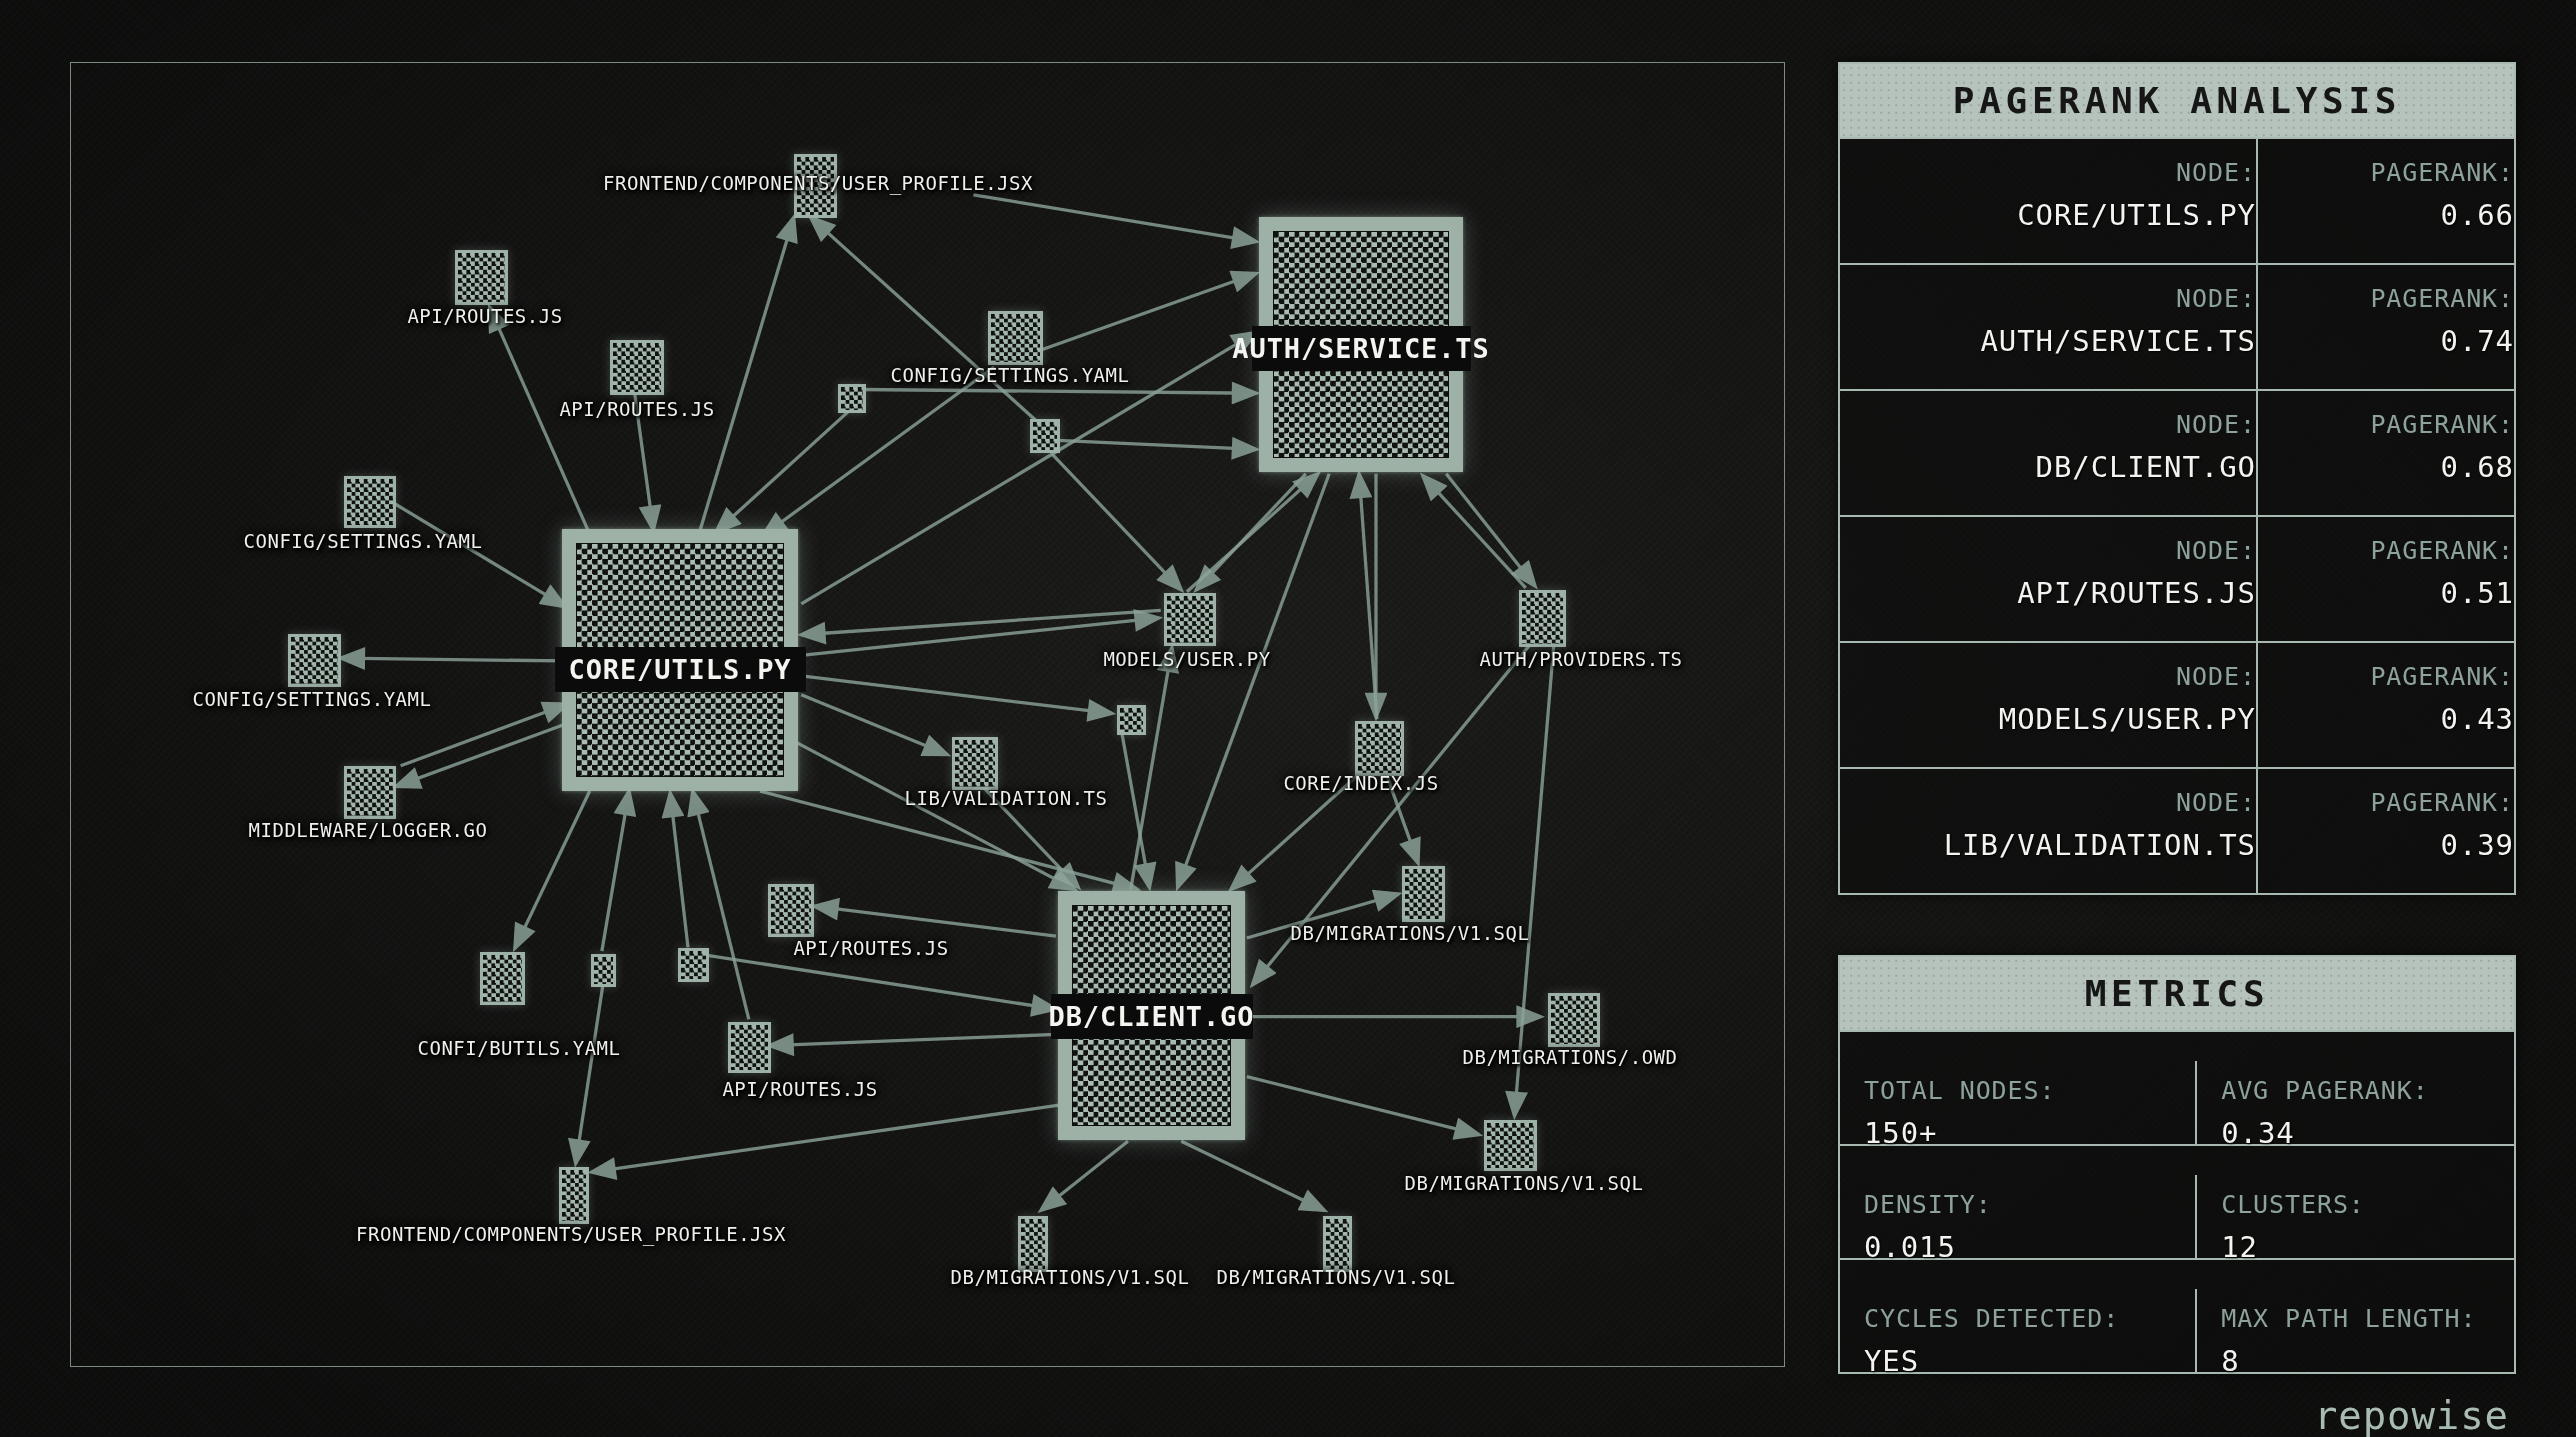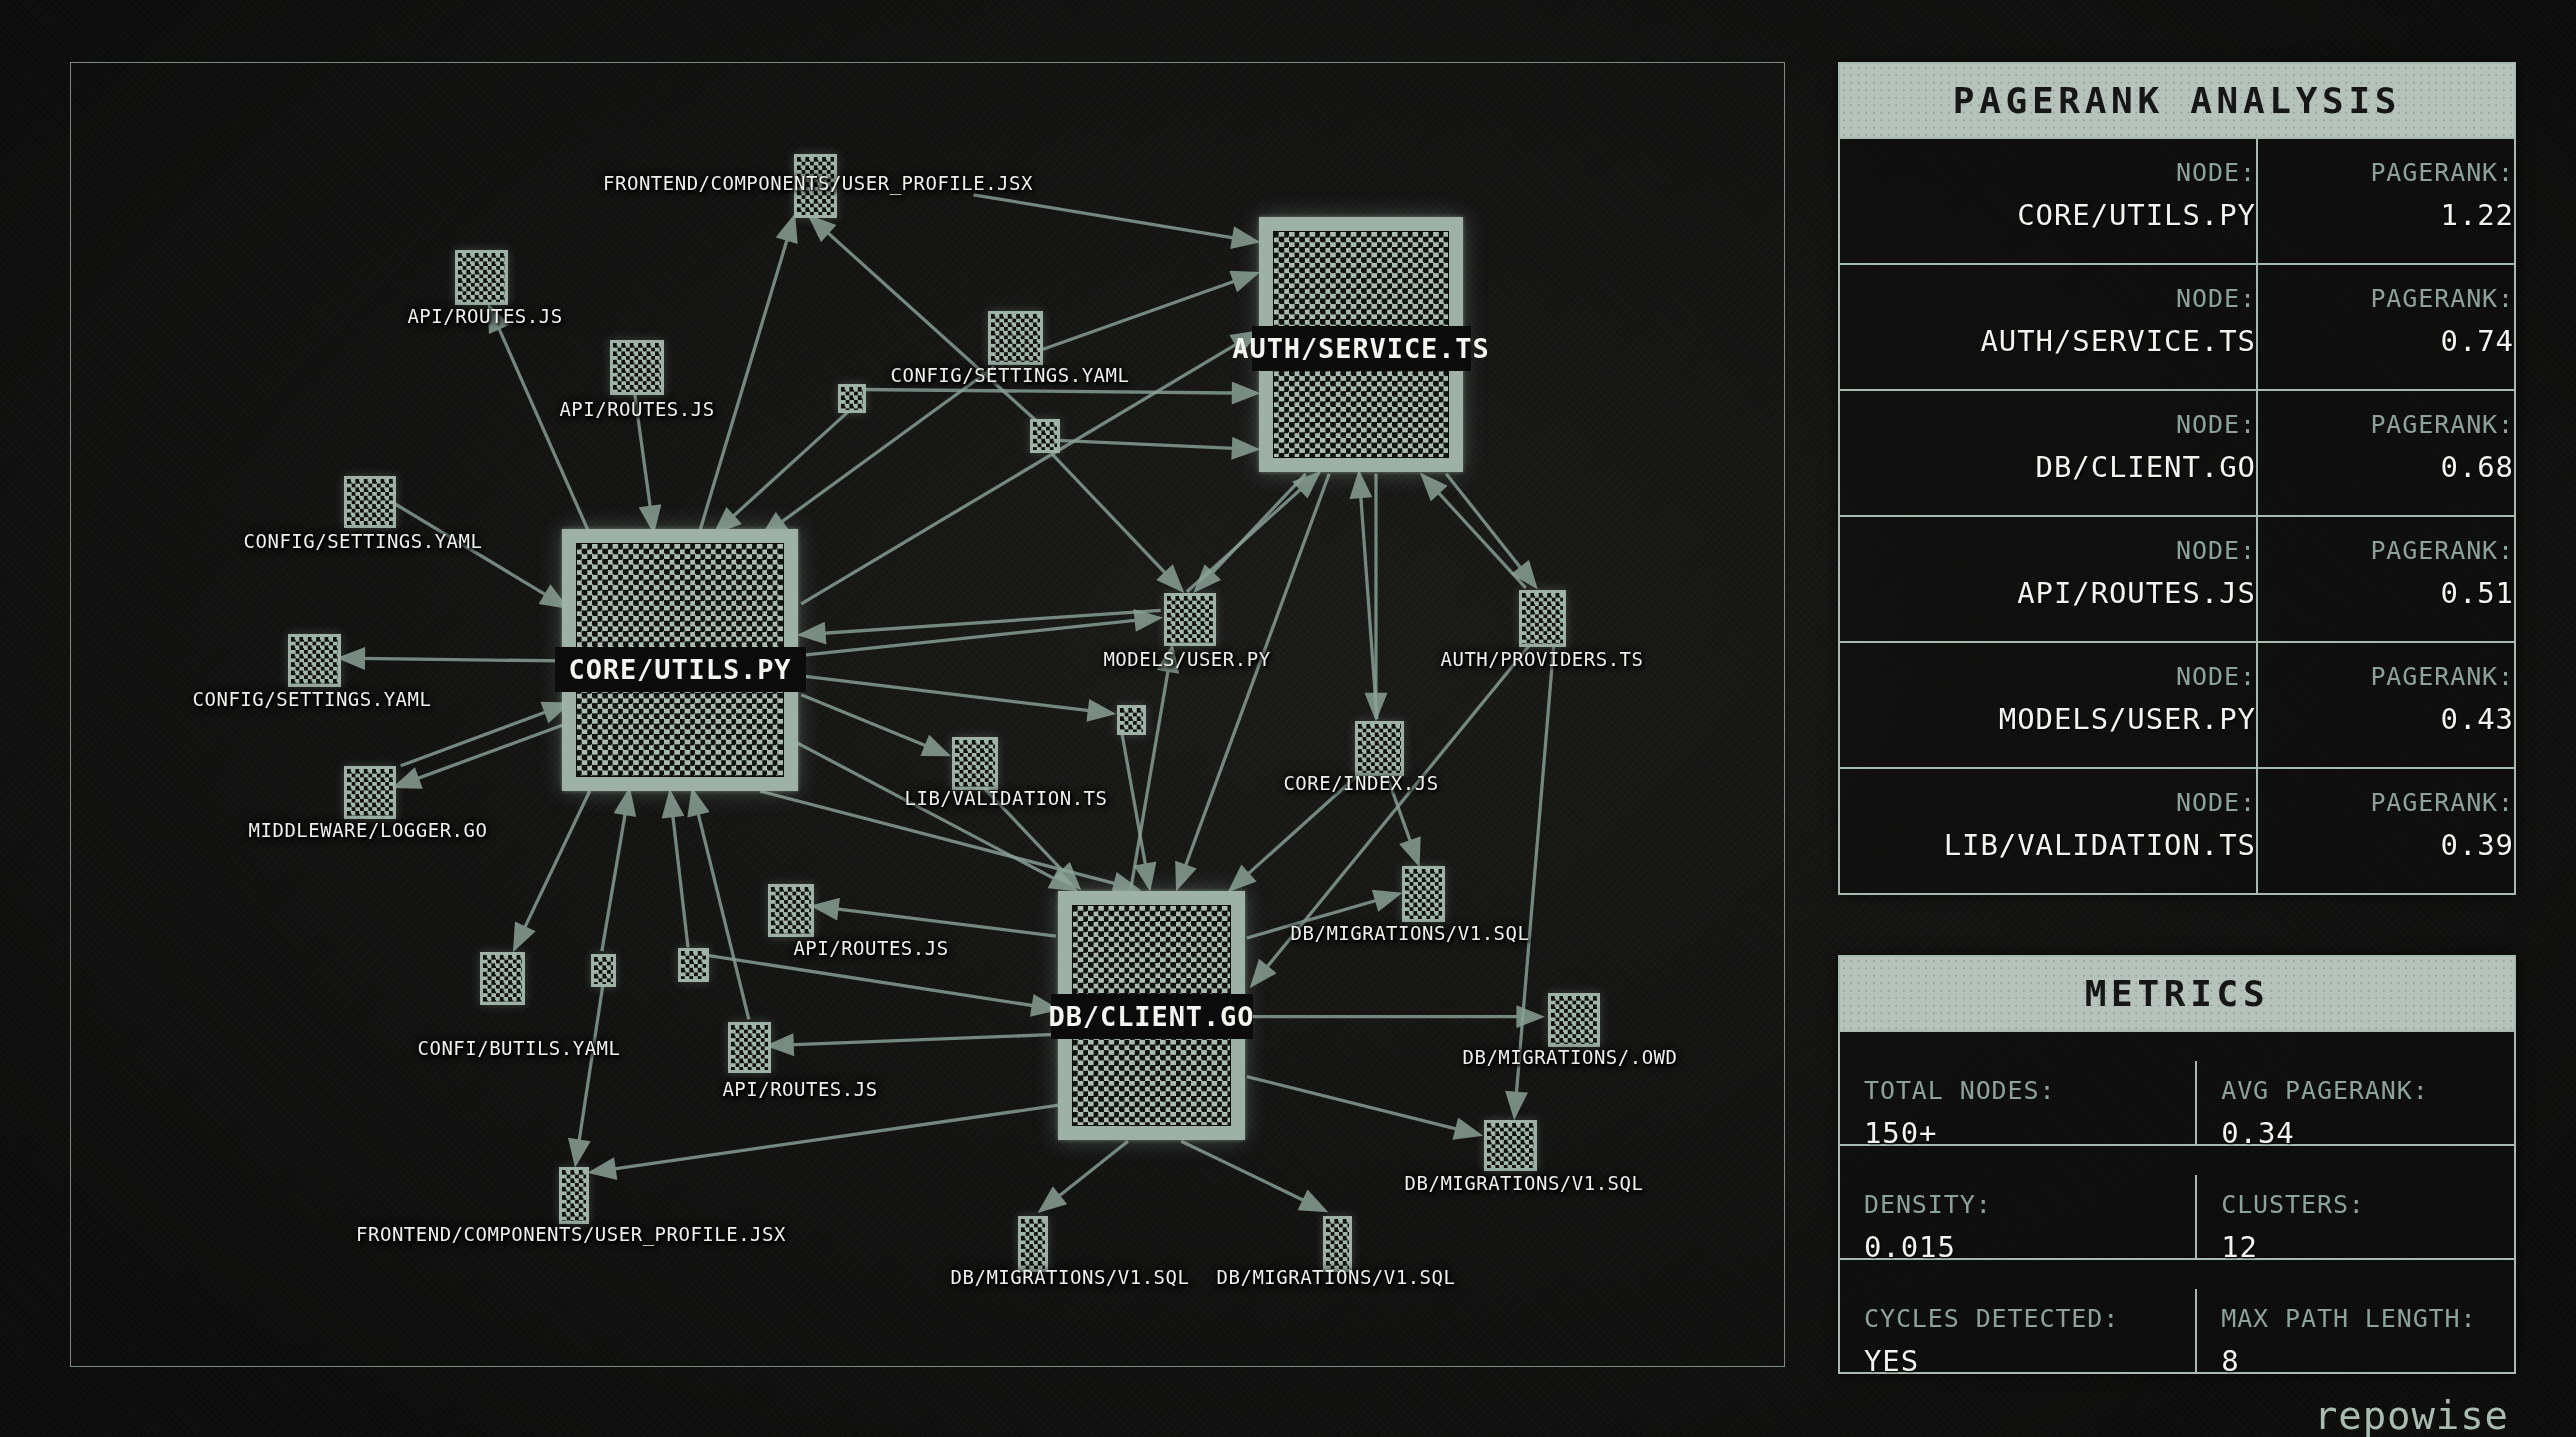--- a/index.html
+++ b/index.html
@@ -174,21 +174,21 @@
       <div class="nodelabel" style="left: 800px; top: 1089px;">API/ROUTES.JS</div>
       <div class="smallnode" style="left: 559px; top: 1167px; width: 24px; height: 51px;"></div>
       <div class="nodelabel" style="left: 571px; top: 1234px;">FRONTEND/COMPONENTS/USER_PROFILE.JSX</div>
       <div class="smallnode" style="left: 1164px; top: 593px; width: 46px; height: 47px;"></div>
       <div class="nodelabel" style="left: 1187px; top: 659px;">MODELS/USER.PY</div>
       <div class="smallnode" style="left: 952px; top: 737px; width: 40px; height: 47px;"></div>
       <div class="nodelabel" style="left: 1006px; top: 798px;">LIB/VALIDATION.TS</div>
       <div class="smallnode" style="left: 1355px; top: 721px; width: 43px; height: 49px;"></div>
       <div class="nodelabel" style="left: 1314px; top: 783px; margin-left: 47px;">CORE/INDEX.JS</div>
       <div class="smallnode" style="left: 1519px; top: 590px; width: 41px; height: 51px;"></div>
-      <div class="nodelabel" style="left: 1542px; top: 659px;">AUTH/PROVIDERS.TS</div>
+      <div class="nodelabel" style="left: 1581px; top: 659px;">AUTH/PROVIDERS.TS</div>
       <div class="smallnode" style="left: 1402px; top: 866px; width: 37px; height: 50px;"></div>
       <div class="nodelabel" style="left: 1410px; top: 933px;">DB/MIGRATIONS/V1.SQL</div>
       <div class="smallnode" style="left: 1548px; top: 993px; width: 46px; height: 48px;"></div>
       <div class="nodelabel" style="left: 1570px; top: 1057px;">DB/MIGRATIONS/.OWD</div>
       <div class="smallnode" style="left: 1484px; top: 1120px; width: 47px; height: 45px;"></div>
       <div class="nodelabel" style="left: 1524px; top: 1183px;">DB/MIGRATIONS/V1.SQL</div>
       <div class="smallnode" style="left: 1018px; top: 1216px; width: 24px; height: 50px;"></div>
       <div class="nodelabel" style="left: 1070px; top: 1277px;">DB/MIGRATIONS/V1.SQL</div>
       <div class="smallnode" style="left: 1323px; top: 1216px; width: 23.4px; height: 50px;"></div>
       <div class="nodelabel" style="left: 1336px; top: 1277px;">DB/MIGRATIONS/V1.SQL</div>
@@ -202,21 +202,21 @@
   <aside class="panel" style="top:62px;">
     <div class="panel-header">PAGERANK ANALYSIS</div>
 
     <div class="pr-row">
       <div class="pr-cell pr-node">
         <div class="cell-label">NODE:</div>
         <div class="cell-value">CORE/UTILS.PY</div>
       </div>
       <div class="pr-cell pr-rank">
         <div class="cell-label">PAGERANK:</div>
-        <div class="cell-value">1.22</div>
+        <div class="cell-value">0.66</div>
       </div>
     </div>
     <div class="pr-row">
       <div class="pr-cell pr-node">
         <div class="cell-label">NODE:</div>
         <div class="cell-value">AUTH/SERVICE.TS</div>
       </div>
       <div class="pr-cell pr-rank">
         <div class="cell-label">PAGERANK:</div>
         <div class="cell-value">0.74</div>

